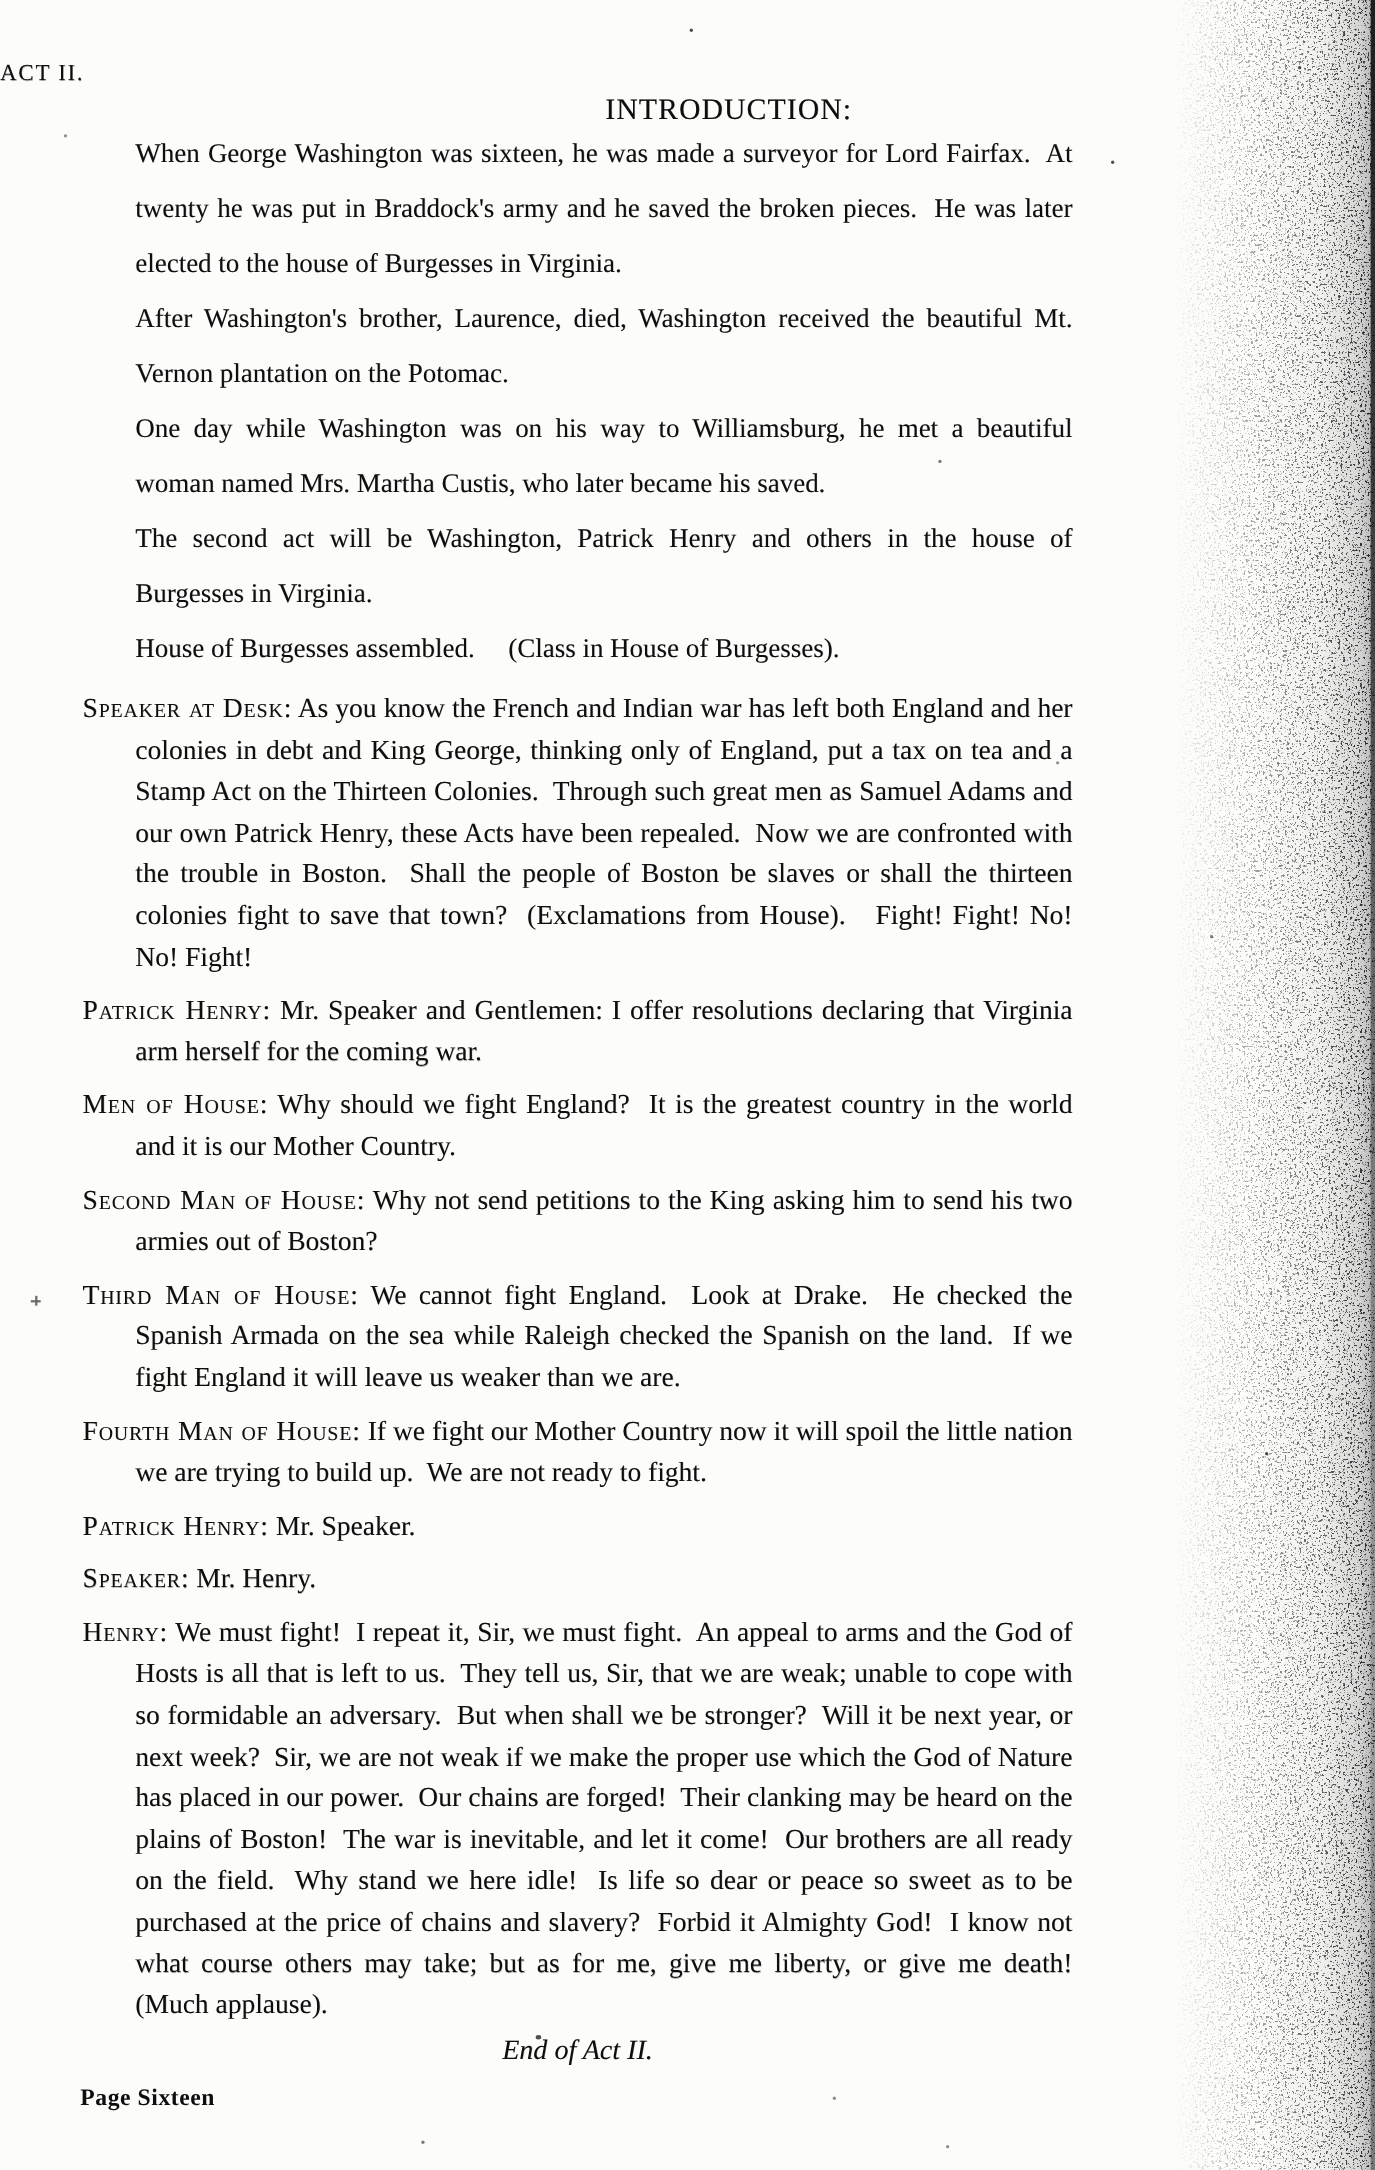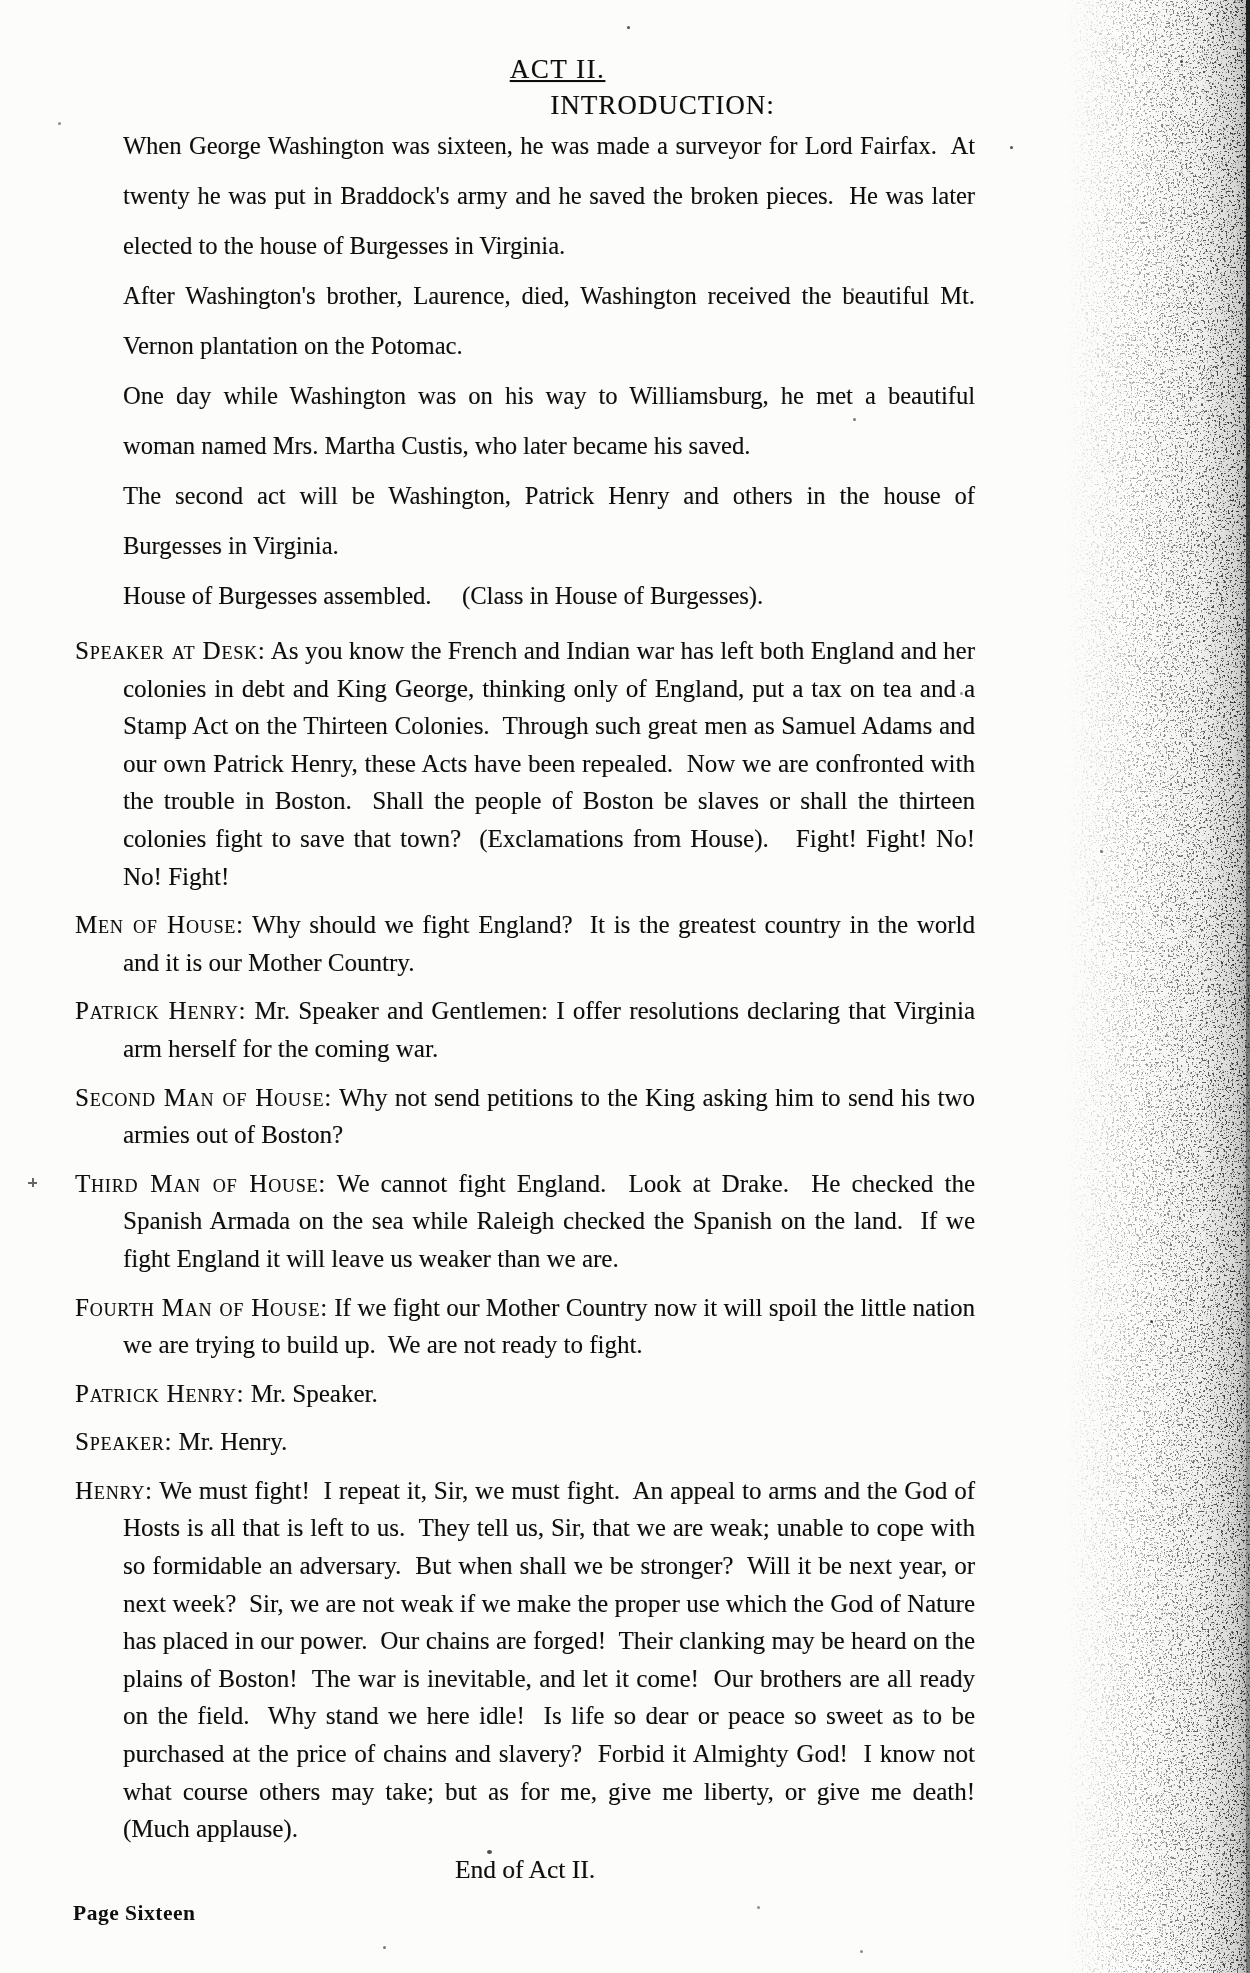--- a/index.html
+++ b/index.html
@@ -9,25 +9,23 @@
     position: relative;
     overflow: hidden;
     font-family: "Liberation Serif", "DejaVu Serif", serif;
     color: #0e0e0e;
   }
   .page { position: absolute; inset: 0; }
 
   .act-title {
     margin: 54px 0 0 0;
     width: 1115px;
-    text-align: center;
-    font-size: 27px;
+    font-size: 21px;
     letter-spacing: 1.5px;
     text-shadow: 0.4px 0.2px 0 rgba(10,10,10,0.35);
-    text-decoration: underline;
   }
   .intro-label {
     margin: 5px 0 0 75px;
     font-size: 27px;
     letter-spacing: 1px;
     text-shadow: 0.4px 0.2px 0 rgba(10,10,10,0.35);
     text-align: center;
   }
   p.intro {
     margin: 0 0 0 123px;
@@ -50,20 +48,21 @@
   }
   .t { white-space: pre-wrap; }
   .speaker {
     font-variant: small-caps;
     letter-spacing: 0.8px;
   }
   .end-label {
     margin: 7px 0 0 75px;
     width: 900px;
     text-align: center;
+    font-style: italic;
     font-size: 25.5px;
     text-shadow: 0.4px 0.2px 0 rgba(10,10,10,0.3);
   }
   .page-label {
     margin: 16px 0 0 73px;
     font-weight: bold;
     font-size: 21.5px;
     letter-spacing: 0.5px;
   }
 
@@ -117,22 +116,22 @@
 
   <div class="intro-label">INTRODUCTION:</div>
 
   <p class="intro"><span class="t">When George Washington was sixteen, he was made a surveyor for Lord Fairfax.  At twenty he was put in Braddock's army and he saved the broken pieces.  He was later elected to the house of Burgesses in Virginia.</span></p>
   <p class="intro"><span class="t">After Washington's brother, Laurence, died, Washington received the beautiful Mt. Vernon plantation on the Potomac.</span></p>
   <p class="intro"><span class="t">One day while Washington was on his way to Williamsburg, he met a beautiful woman named Mrs. Martha Custis, who later became his saved.</span></p>
   <p class="intro"><span class="t">The second act will be Washington, Patrick Henry and others in the house of Burgesses in Virginia.</span></p>
   <p class="intro"><span class="t">House of Burgesses assembled.     (Class in House of Burgesses).</span></p>
 
   <p class="dialogue"><span class="speaker">Speaker at Desk:</span> <span class="t">As you know the French and Indian war has left both England and her colonies in debt and King George, thinking only of England, put a tax on tea and a Stamp Act on the Thirteen Colonies.  Through such great men as Samuel Adams and our own Patrick Henry, these Acts have been repealed.  Now we are confronted with the trouble in Boston.  Shall the people of Boston be slaves or shall the thirteen colonies fight to save that town?  (Exclamations from House).   Fight! Fight! No! No! Fight!</span></p>
+  <p class="dialogue"><span class="speaker">Patrick Henry:</span> <span class="t">Mr. Speaker and Gentlemen: I offer resolutions declaring that Virginia arm herself for the coming war.</span></p>
   <p class="dialogue"><span class="speaker">Men of House:</span> <span class="t">Why should we fight England?  It is the greatest country in the world and it is our Mother Country.</span></p>
-  <p class="dialogue"><span class="speaker">Patrick Henry:</span> <span class="t">Mr. Speaker and Gentlemen: I offer resolutions declaring that Virginia arm herself for the coming war.</span></p>
   <p class="dialogue"><span class="speaker">Second Man of House:</span> <span class="t">Why not send petitions to the King asking him to send his two armies out of Boston?</span></p>
   <p class="dialogue"><span class="speaker">Third Man of House:</span> <span class="t">We cannot fight England.  Look at Drake.  He checked the Spanish Armada on the sea while Raleigh checked the Spanish on the land.  If we fight England it will leave us weaker than we are.</span></p>
   <p class="dialogue"><span class="speaker">Fourth Man of House:</span> <span class="t">If we fight our Mother Country now it will spoil the little nation we are trying to build up.  We are not ready to fight.</span></p>
   <p class="dialogue"><span class="speaker">Patrick Henry:</span> <span class="t">Mr. Speaker.</span></p>
   <p class="dialogue"><span class="speaker">Speaker:</span> <span class="t">Mr. Henry.</span></p>
   <p class="dialogue"><span class="speaker">Henry:</span> <span class="t">We must fight!  I repeat it, Sir, we must fight.  An appeal to arms and the God of Hosts is all that is left to us.  They tell us, Sir, that we are weak; unable to cope with so formidable an adversary.  But when shall we be stronger?  Will it be next year, or next week?  Sir, we are not weak if we make the proper use which the God of Nature has placed in our power.  Our chains are forged!  Their clanking may be heard on the plains of Boston!  The war is inevitable, and let it come!  Our brothers are all ready on the field.  Why stand we here idle!  Is life so dear or peace so sweet as to be purchased at the price of chains and slavery?  Forbid it Almighty God!  I know not what course others may take; but as for me, give me liberty, or give me death!  (Much applause).</span></p>
 
   <div class="end-label">End of Act II.</div>
 
   <div class="page-label">Page Sixteen</div>

